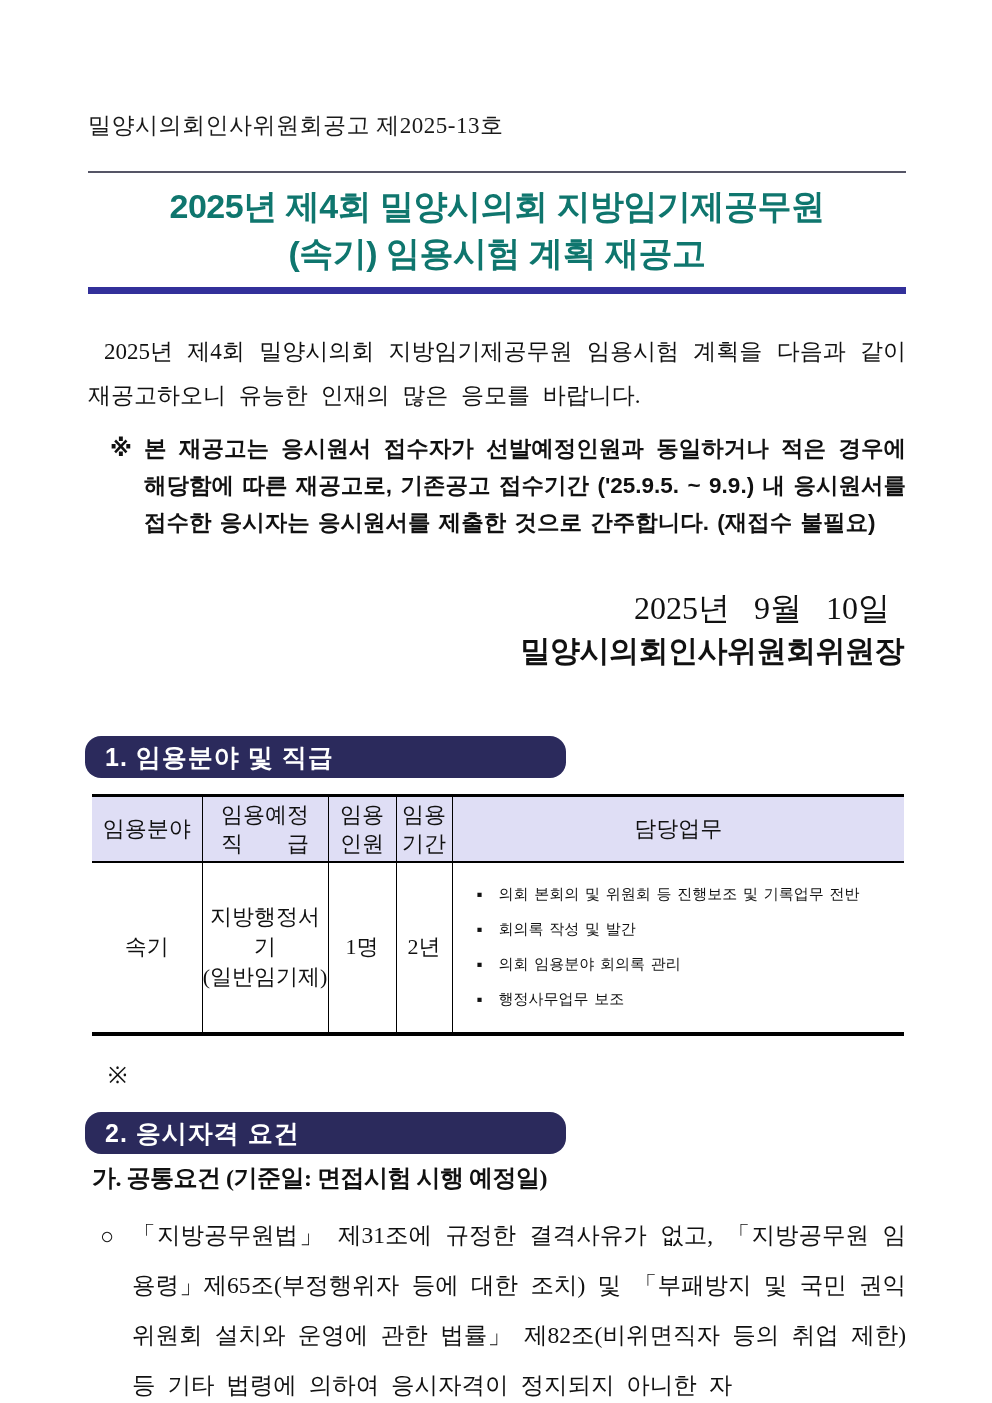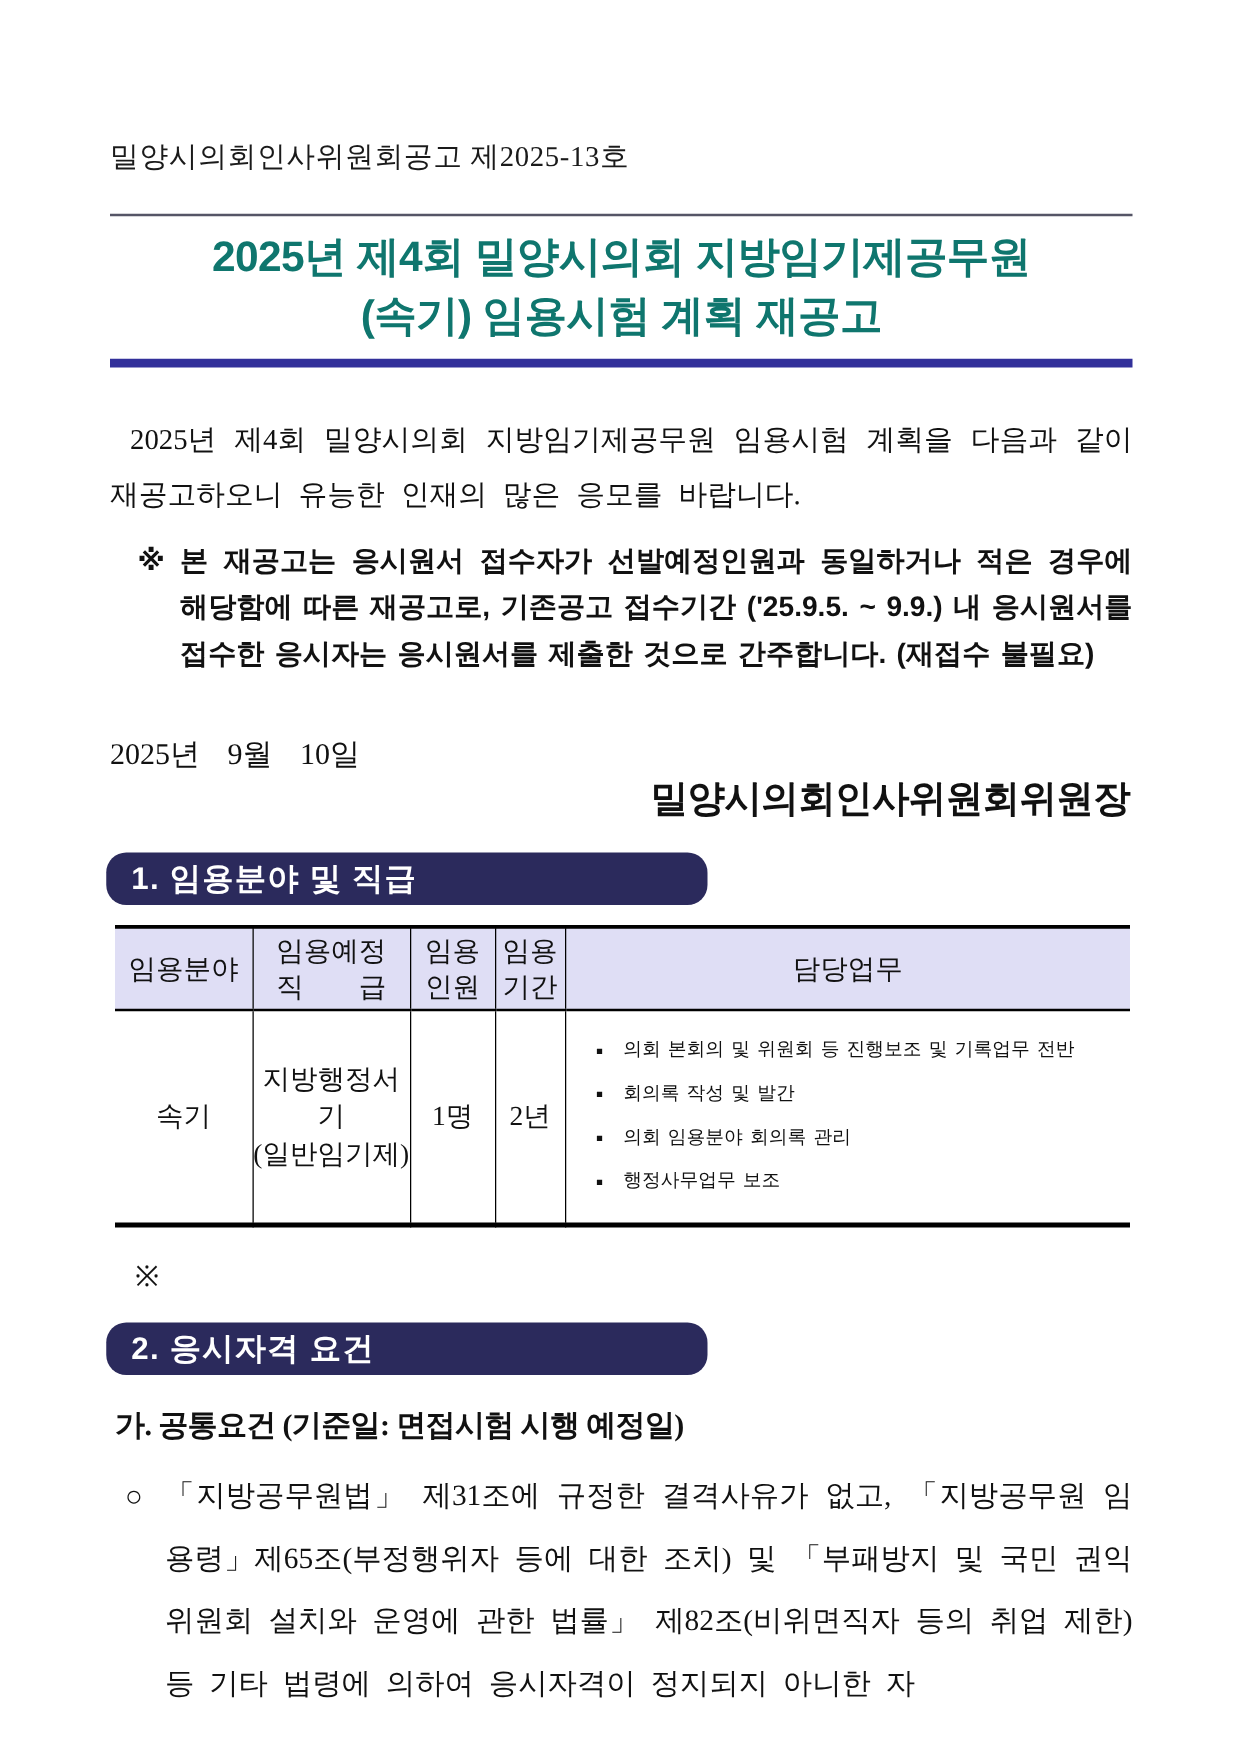--- a/index.html
+++ b/index.html
@@ -71,40 +71,40 @@
     word-spacing: 2px;
   }
   .notice .marker {
     position: absolute;
     left: 22px;
     top: 0;
   }
 
   .issue-date {
     margin-top: 46px;
-    text-align: left;
+    text-align: right;
     padding-right: 16px;
-    font-size: 24px;
+    font-size: 32px;
     word-spacing: 16px;
     font-family: Liberation Serif, serif;
   }
 
   .issuer {
     margin-top: 0;
     text-align: right;
     padding-right: 2px;
     font-family: "Liberation Sans", "DejaVu Sans", sans-serif;
     font-weight: bold;
     font-size: 30px;
     letter-spacing: -0.5px;
   }
 
   .section-pill {
     position: relative;
-    margin-top: 22px;
+    margin-top: 64px;
     margin-left: -3px;
     width: 481px;
     height: 42px;
     background: #2b2a5c;
     border-radius: 16px;
     color: #ffffff;
     font-family: "Liberation Sans", "DejaVu Sans", sans-serif;
     font-weight: bold;
     font-size: 25px;
     line-height: 42px;
@@ -174,21 +174,21 @@
     position: relative;
     margin-top: 22px;
     padding-left: 56px;
     font-size: 23px;
     line-height: 36px;
     word-spacing: 6px;
   }
   .table-note .marker { position: absolute; left: 20px; top: 0; }
 
   .sub-ga {
-    margin-top: 24px;
+    margin-top: 8px;
     font-size: 24px;
     font-weight: bold;
     letter-spacing: -0.5px;
     padding-left: 4px;
   }
 
   .req-item {
     position: relative;
     margin-top: 16px;
     padding-left: 44px;

